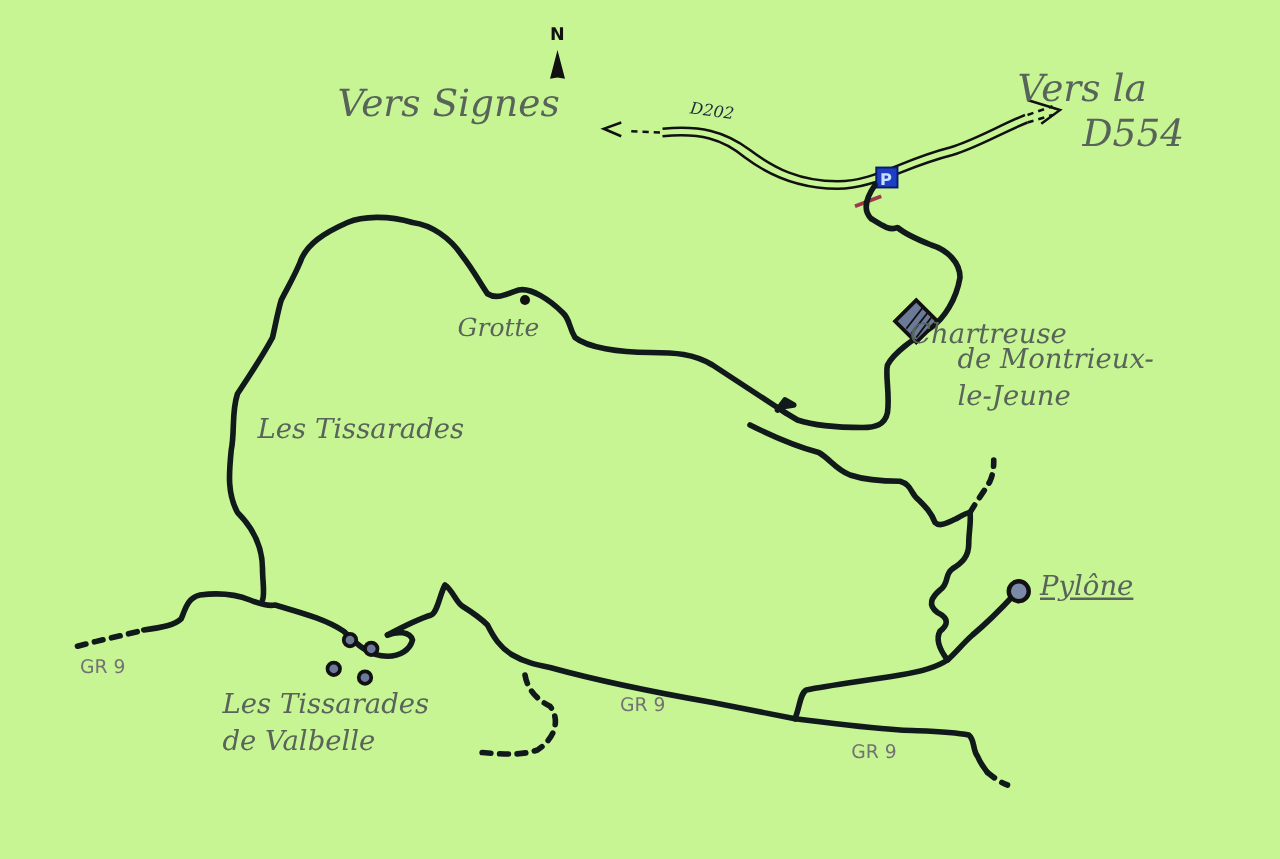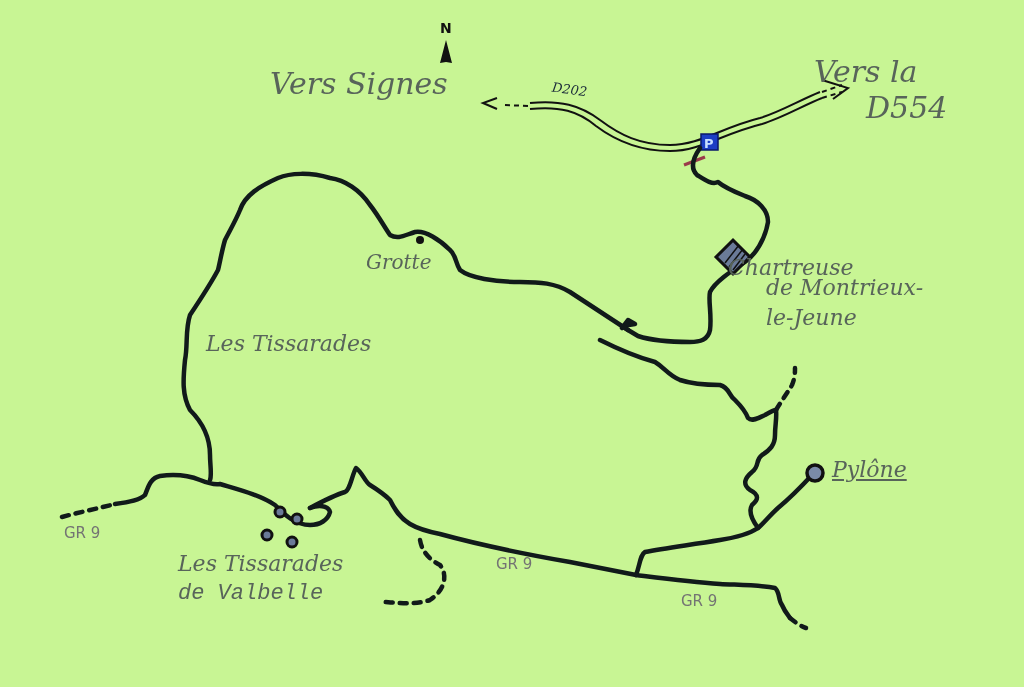--- a/index.html
+++ b/index.html
@@ -89,17 +89,17 @@
 <div class="lbl sm" style="left:366px;top:252px;">Grotte</div>
 <div class="lbl med" style="left:206px;top:332px;text-align:right;">Les Tissarades</div>
 
 <div class="lbl med" style="left:728px;top:242px;margin-top:14px;">Chartreuse</div>
 <div class="lbl med" style="left:766px;top:276px;">de Montrieux-</div>
 <div class="lbl med" style="left:766px;top:306px;text-align:center;">le-Jeune</div>
 
 <div class="lbl med" style="left:832px;top:458px;text-decoration:underline;">Pylône</div>
 
 <div class="lbl med" style="left:178px;top:552px;">Les Tissarades</div>
-<div class="lbl med" style="left:178px;top:582px;font-family:Liberation Mono, monospace;">de Valbelle</div>
+<div class="lbl med" style="left:178px;top:582px;">de Valbelle</div>
 
 <div class="gr" style="left:64px;top:524px;">GR 9</div>
 <div class="gr" style="left:496px;top:555px;">GR 9</div>
 <div class="gr" style="left:681px;top:592px;">GR 9</div>
 
 </body></html>

